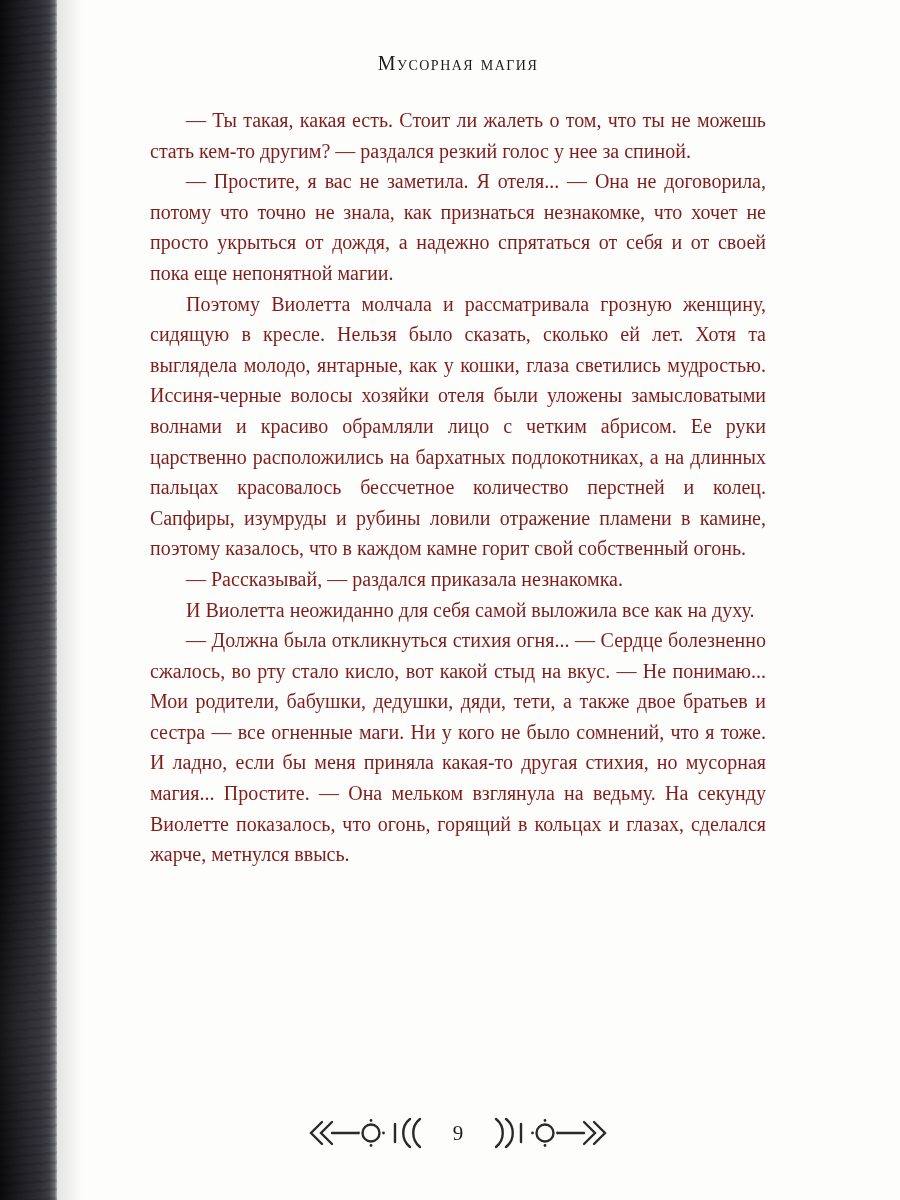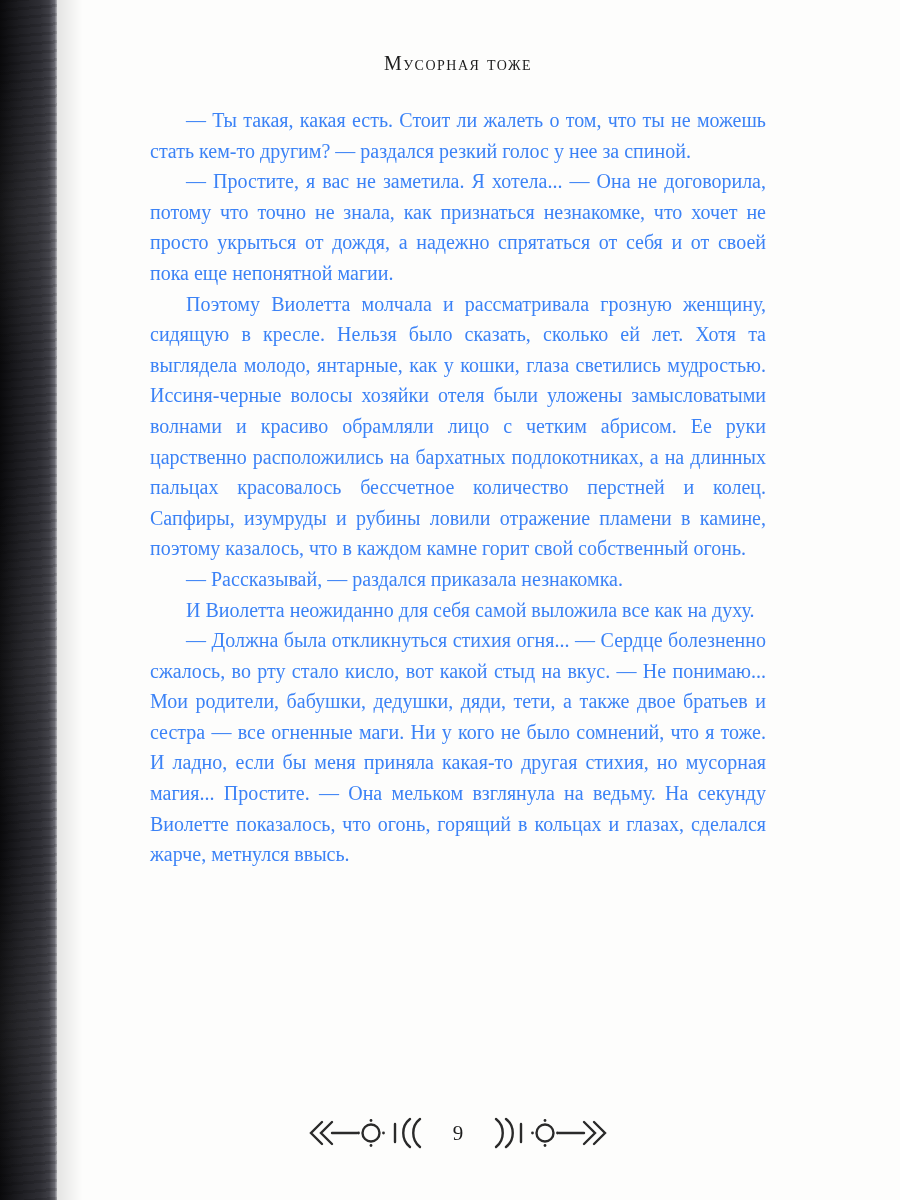--- a/index.html
+++ b/index.html
@@ -56,21 +56,21 @@
     letter-spacing: 1.5px;
     font-size: 20px;
     color: #1c1c1c;
     margin-bottom: 30px;
   }
   .body-text p {
     font-size: 20px;
     line-height: 30.6px;
     text-align: justify;
     text-indent: 36px;
-    color: #3b82f6;
+    color: #7f1d1d;
   }
   .footer {
     margin-top: auto;
     display: flex;
     align-items: center;
     justify-content: center;
     gap: 24px;
     padding-bottom: 10px;
   }
   .page-number {
@@ -85,25 +85,25 @@
 </head>
 <body>
 
 <div class="page">
 
   <div class="spine"></div>
   <div class="gutter-shadow"></div>
 
   <div class="content">
 
-    <div class="running-head">Мусорная тоже</div>
+    <div class="running-head">Мусорная магия</div>
 
     <div class="body-text">
       <p>— Ты такая, какая есть. Стоит ли жалеть о том, что ты не можешь стать кем-то другим? — раздался резкий голос у нее за спиной.</p>
-      <p>— Простите, я вас не заметила. Я хотела... — Она не договорила, потому что точно не знала, как признаться незнакомке, что хочет не просто укрыться от дождя, а надежно спрятаться от себя и от своей пока еще непонятной магии.</p>
+      <p>— Простите, я вас не заметила. Я отеля... — Она не договорила, потому что точно не знала, как признаться незнакомке, что хочет не просто укрыться от дождя, а надежно спрятаться от себя и от своей пока еще непонятной магии.</p>
       <p>Поэтому Виолетта молчала и рассматривала грозную женщину, сидящую в кресле. Нельзя было сказать, сколько ей лет. Хотя та выглядела молодо, янтарные, как у кошки, глаза светились мудростью. Иссиня-черные волосы хозяйки отеля были уложены замысловатыми волнами и красиво обрамляли лицо с четким абрисом. Ее руки царственно расположились на бархатных подлокотниках, а на длинных пальцах красовалось бессчетное количество перстней и колец. Сапфиры, изумруды и рубины ловили отражение пламени в камине, поэтому казалось, что в каждом камне горит свой собственный огонь.</p>
       <p>— Рассказывай, — раздался приказала незнакомка.</p>
       <p>И Виолетта неожиданно для себя самой выложила все как на духу.</p>
       <p>— Должна была откликнуться стихия огня... — Сердце болезненно сжалось, во рту стало кисло, вот какой стыд на вкус. — Не понимаю... Мои родители, бабушки, дедушки, дяди, тети, а также двое братьев и сестра — все огненные маги. Ни у кого не было сомнений, что я тоже. И ладно, если бы меня приняла какая-то другая стихия, но мусорная магия... Простите. — Она мельком взглянула на ведьму. На секунду Виолетте показалось, что огонь, горящий в кольцах и глазах, сделался жарче, метнулся ввысь.</p>
     </div>
 
     <div class="footer">
 
       <svg class="ornament" width="118" height="34" viewBox="0 0 118 34" fill="none" stroke="#2a2a2a" stroke-width="2.4" stroke-linecap="round">
         <path d="M15 6 L4 17 L15 28"></path>

